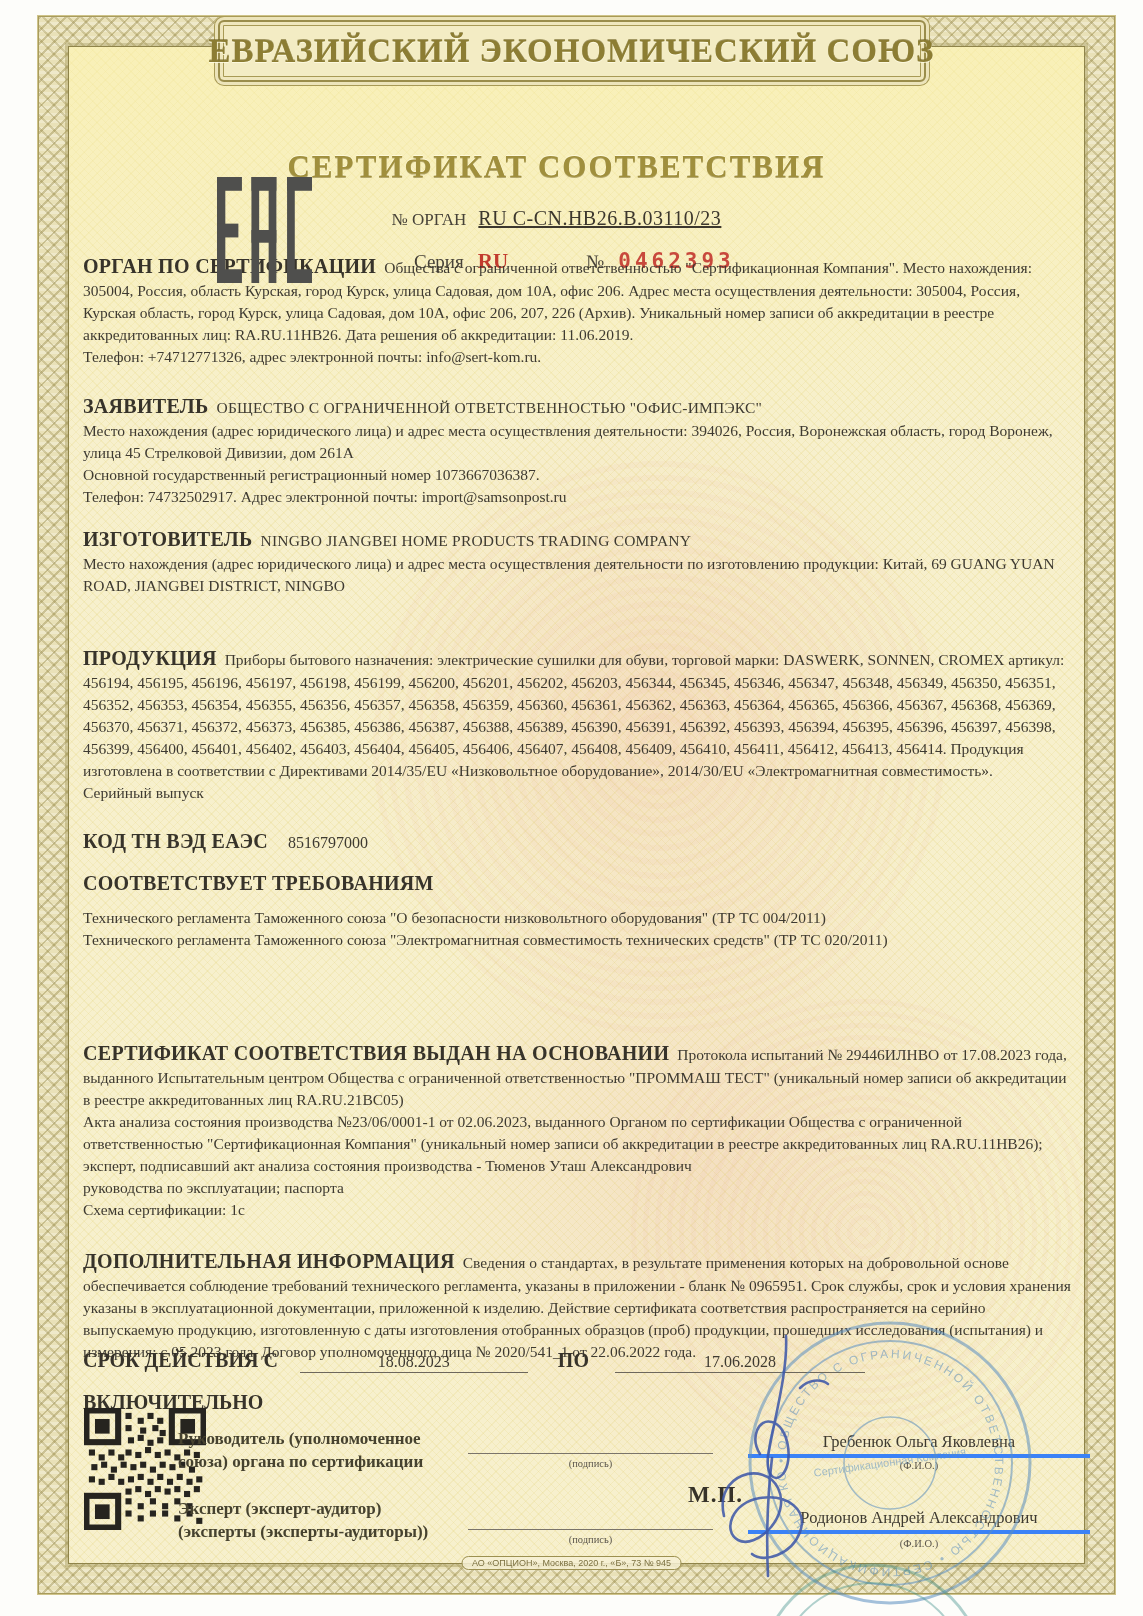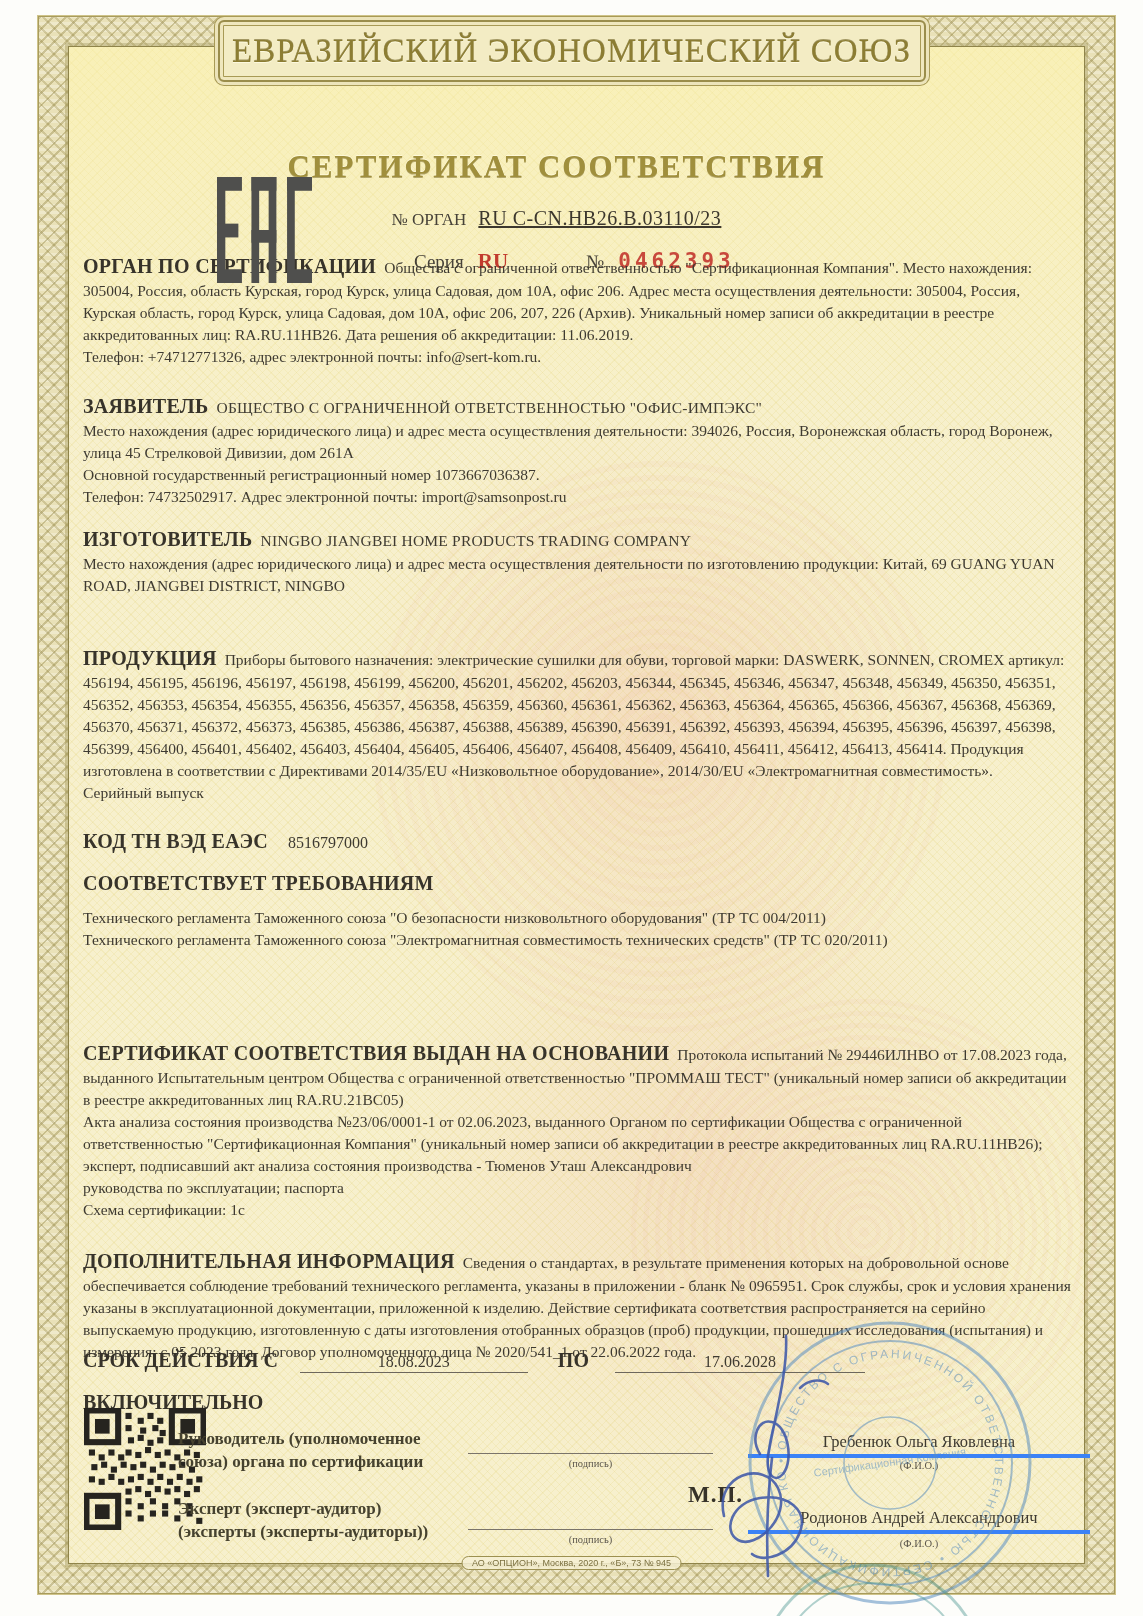--- a/index.html
+++ b/index.html
@@ -26,21 +26,21 @@
   .wm{position:absolute;border-radius:50%;pointer-events:none;}
   .wm1{left:300px;top:410px;width:580px;height:580px;opacity:.55;
        background:repeating-radial-gradient(circle at center, rgba(228,150,138,.10) 0 6px, transparent 6px 14px);}
   .wm2{left:560px;top:950px;width:470px;height:470px;opacity:.5;
        background:repeating-radial-gradient(circle at center, rgba(225,150,140,.12) 0 5px, transparent 5px 12px);}
   
   .banner{position:absolute;left:50%;top:20px;transform:translateX(-50%);width:708px;height:62px;
     background:#f3ecc4;border:2px solid #9a8d4b;border-radius:6px;z-index:5;
     box-shadow:inset 0 0 0 3px #efe7bd, inset 0 0 0 4px #a89a55, 0 0 0 3px #ece4ba, 0 0 0 4px #a89a55;
     display:flex;align-items:center;justify-content:center;}
-  .banner-text{font-weight:400;font-size:33px;letter-spacing:1px;color:#8c7d33;white-space:nowrap;
+  .banner-text{font-weight:700;font-size:33px;letter-spacing:1px;color:#8c7d33;white-space:nowrap;
     text-shadow:0 1px 0 rgba(255,252,230,.8), 0 -1px 0 rgba(110,96,35,.6);}
   .eac{position:absolute;left:148px;top:130px;z-index:3;}
   .goldtitle{position:absolute;left:0;right:40px;top:102px;text-align:center;font-weight:700;font-size:31px;
     letter-spacing:2px;color:#a08f3c;white-space:nowrap;
     text-shadow:0 1px 0 rgba(125,110,42,.55), 0 -1px 0 rgba(255,250,220,.85);}
   .numrow{position:absolute;left:0;right:40px;top:160px;text-align:center;}
   .numrow .lbl{font-size:17px;color:#474238;}
   .numrow .val{font-size:20px;color:#3c372d;margin-left:8px;letter-spacing:.5px;text-decoration:underline;}
   .serrow{position:absolute;left:345px;top:202px;display:flex;align-items:baseline;}
   .serrow .s1{font-size:19px;color:#474238;}

